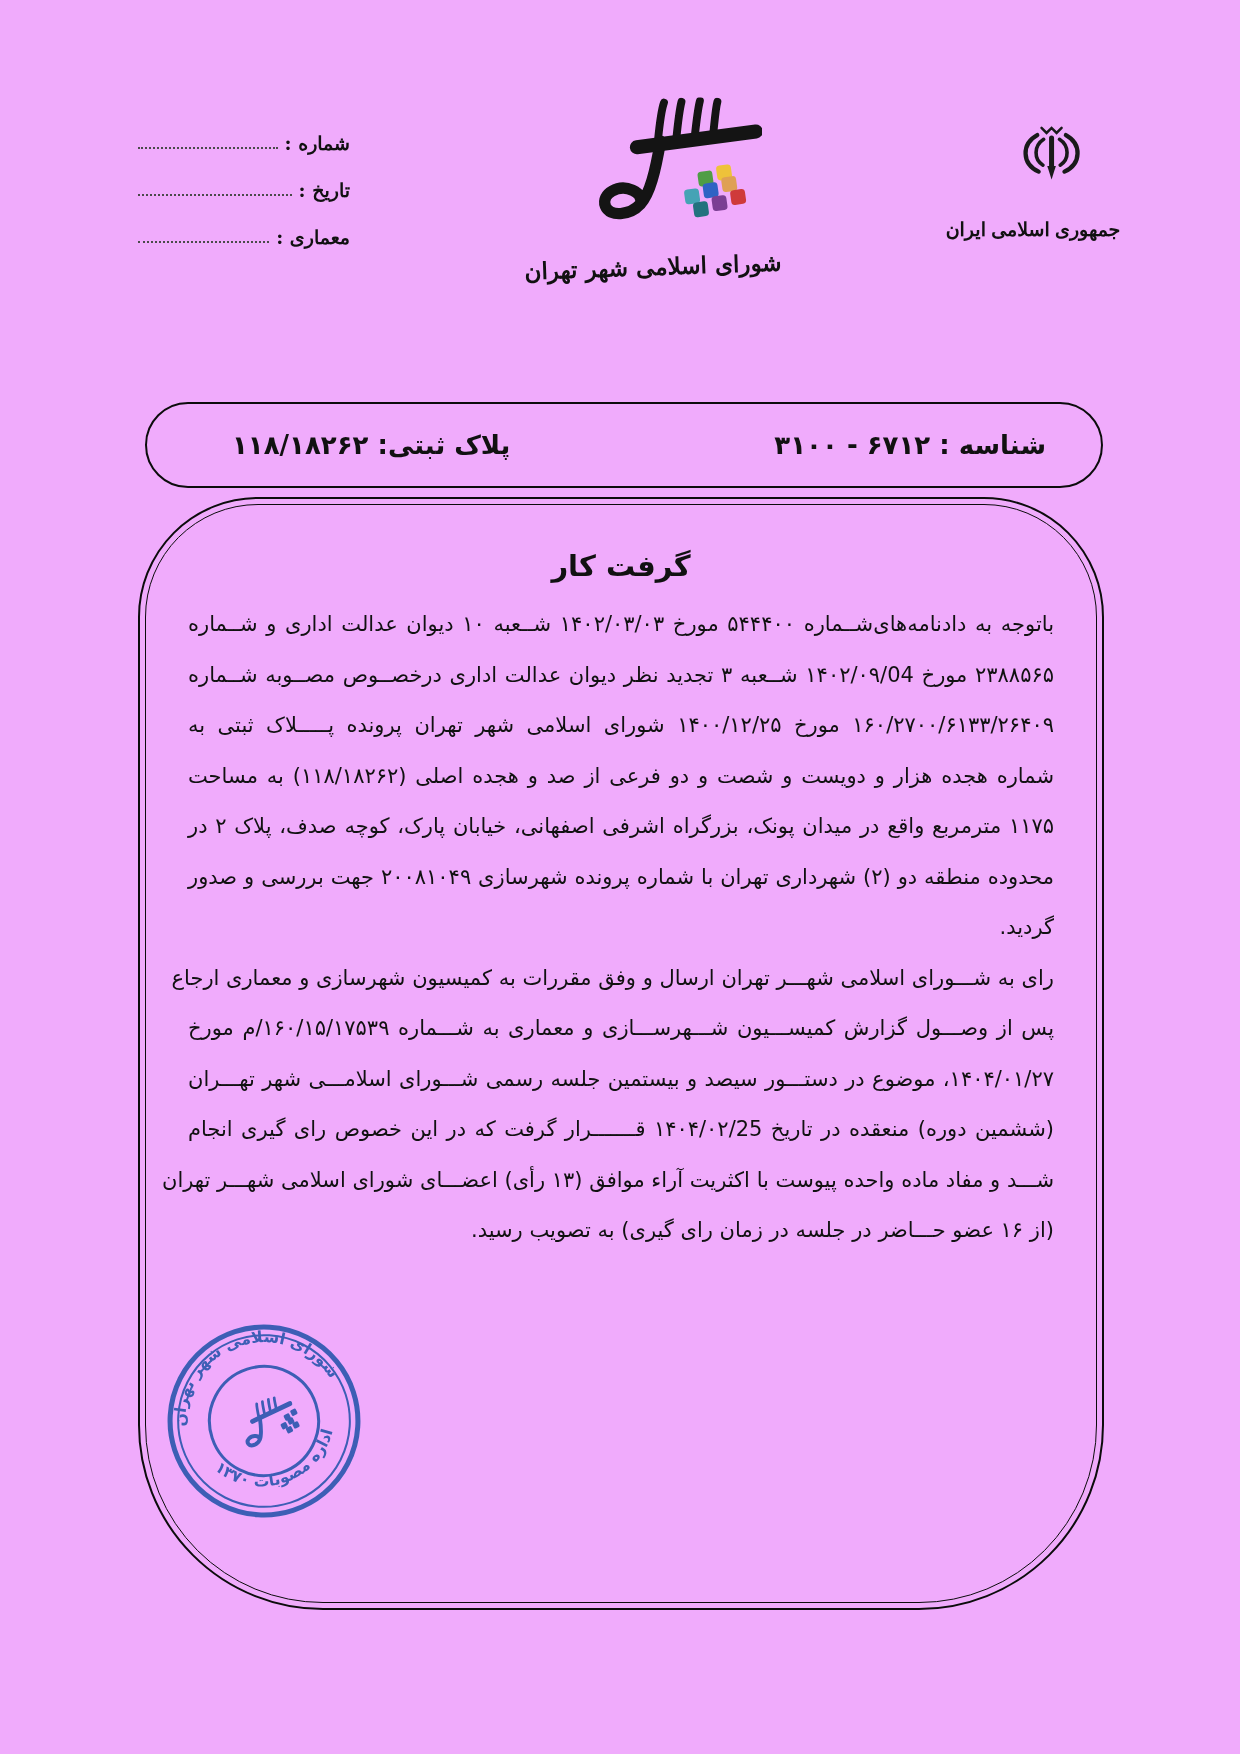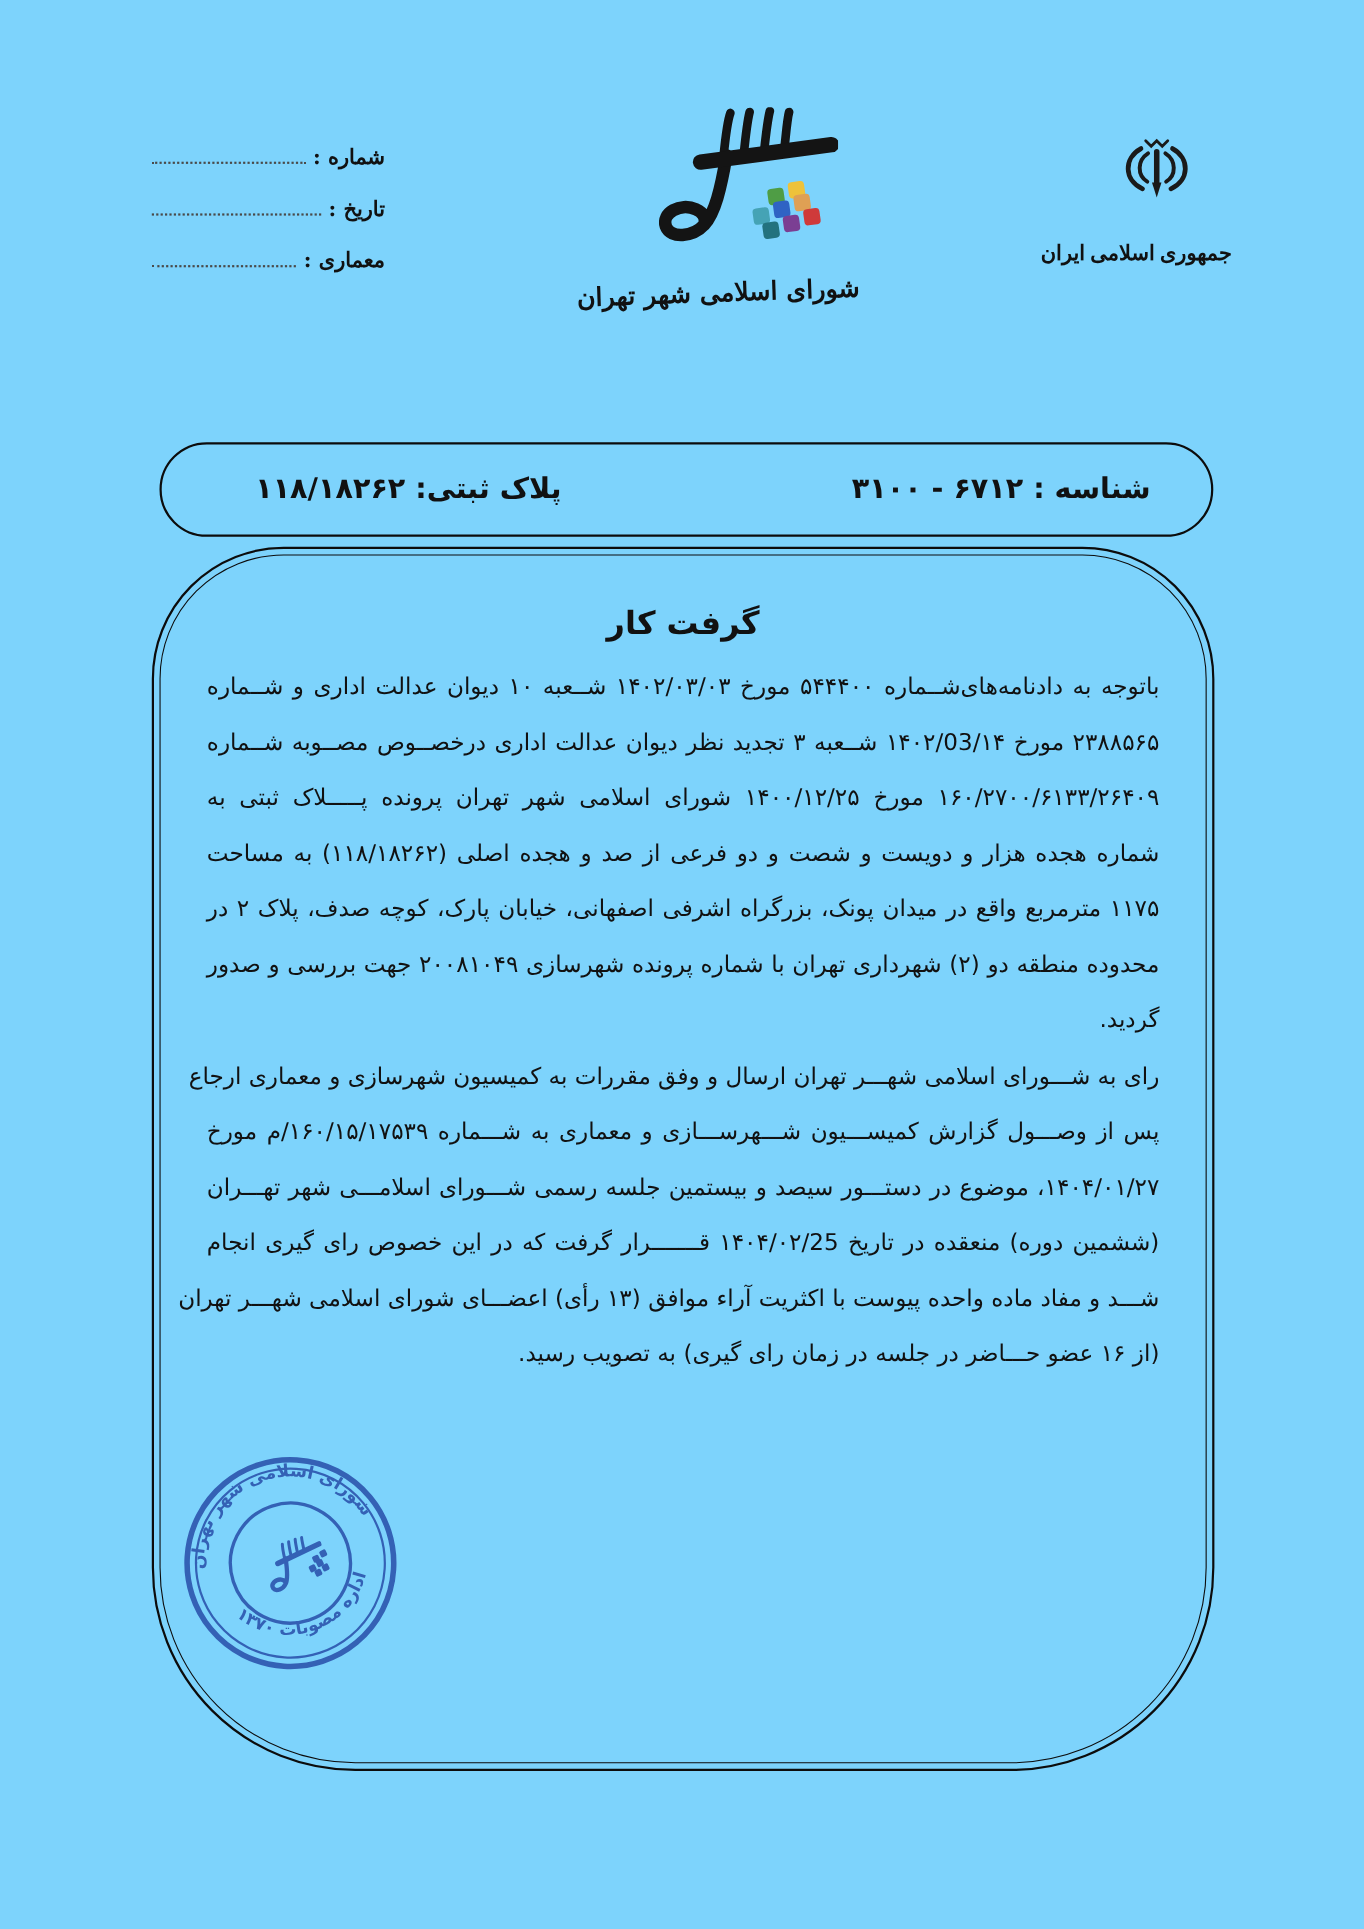--- a/index.html
+++ b/index.html
@@ -1,37 +1,37 @@
 <!DOCTYPE html>
 <html lang="fa"><head>
 <meta charset="utf-8">
 <style>
   html,body{margin:0;padding:0;background:#fff;}
   .page{
-    position:relative;width:1240px;height:1754px;background:#7dd3fc;overflow:hidden;
+    position:relative;width:1240px;height:1754px;background:#f0abfc;overflow:hidden;
     font-family:"DejaVu Sans", sans-serif;color:#111;
   }
   
   .ref-fields{position:absolute;left:138px;top:128px;width:212px;}
   .ref-row{display:flex;align-items:flex-end;margin-bottom:21px;height:26px;}
   .ref-dots{flex:1;border-bottom:2px dotted #4a4a4a;margin-bottom:5px;margin-right:7px;}
   .ref-label{font-weight:bold;font-size:19px;direction:rtl;white-space:nowrap;
     font-family:"DejaVu Serif", serif;}
   
   .council-logo{position:absolute;left:552px;top:94px;width:210px;height:160px;}
   .council-caption{
     position:absolute;left:488px;top:253px;width:330px;text-align:center;direction:rtl;
     font-weight:bold;font-size:23px;transform:rotate(-2deg);
     font-family:"DejaVu Serif", serif;
   }
   
   .emblem{position:absolute;left:1010px;top:116px;width:86px;height:84px;}
   .emblem-caption{
     position:absolute;left:928px;top:218px;width:210px;text-align:center;direction:rtl;
-    font-weight:bold;font-size:19px;font-family:Liberation Serif, serif;
+    font-weight:bold;font-size:19px;font-family:Liberation Sans, sans-serif;
   }
   
   .header-band{
     position:absolute;left:145px;top:402px;width:958px;height:86px;box-sizing:border-box;
     border:2.5px solid #0c0c0c;border-radius:44px;
     display:flex;align-items:center;justify-content:space-between;direction:rtl;
     padding:0 55px 0 85px;font-weight:bold;font-size:26px;
   }
   .band-text{white-space:nowrap;letter-spacing:.5px;}
   
@@ -121,21 +121,21 @@
   <div class="header-band">
     <span class="band-text">شناسه : ۶۷۱۲ - ۳۱۰۰</span>
     <span class="band-text">پلاک ثبتی: ۱۱۸/۱۸۲۶۲</span>
   </div>
 
   <div class="main-box">
     <div class="doc-title">گرفت کار</div>
     <div class="doc-body">
 
     <div class="body-line">باتوجه به دادنامه‌های‌شــماره ۵۴۴۴۰۰ مورخ ۱۴۰۲/۰۳/۰۳ شــعبه ۱۰ دیوان عدالت اداری و شــماره</div>
-        <div class="body-line">۲۳۸۸۵۶۵ مورخ ۱۴۰۲/03/۱۴ شــعبه ۳ تجدید نظر دیوان عدالت اداری درخصــوص مصــوبه شــماره</div>
+        <div class="body-line">۲۳۸۸۵۶۵ مورخ ۱۴۰۲/۰۹/04 شــعبه ۳ تجدید نظر دیوان عدالت اداری درخصــوص مصــوبه شــماره</div>
         <div class="body-line">۱۶۰/۲۷۰۰/۶۱۳۳/۲۶۴۰۹ مورخ ۱۴۰۰/۱۲/۲۵ شورای اسلامی شهر تهران پرونده پـــــلاک ثبتی به</div>
         <div class="body-line">شماره هجده هزار و دویست و شصت و دو فرعی از صد و هجده اصلی (۱۱۸/۱۸۲۶۲) به مساحت</div>
         <div class="body-line">۱۱۷۵ مترمربع واقع در میدان پونک، بزرگراه اشرفی اصفهانی، خیابان پارک، کوچه صدف، پلاک ۲ در</div>
         <div class="body-line">محدوده منطقه دو (۲) شهرداری تهران با شماره پرونده شهرسازی ۲۰۰۸۱۰۴۹ جهت بررسی و صدور</div>
         <div class="body-line para-end">گردید.</div>
         <div class="body-line">رای به شـــورای اسلامی شهـــر تهران ارسال و وفق مقررات به کمیسیون شهرسازی و معماری ارجاع</div>
         <div class="body-line">پس از وصـــول گزارش کمیســـیون شـــهرســـازی و معماری  به شـــماره ۱۶۰/۱۵/۱۷۵۳۹/م مورخ</div>
         <div class="body-line">۱۴۰۴/۰۱/۲۷، موضوع در دستـــور سیصد و بیستمین جلسه رسمی شـــورای اسلامـــی شهر تهـــران</div>
         <div class="body-line">(ششمین دوره) منعقده در تاریخ ۱۴۰۴/۰۲/25 قـــــــرار گرفت که در این خصوص رای گیری انجام</div>
         <div class="body-line">شـــد و مفاد ماده واحده پیوست با اکثریت آراء موافق (۱۳ رأی) اعضـــای شورای اسلامی شهـــر تهران</div>

